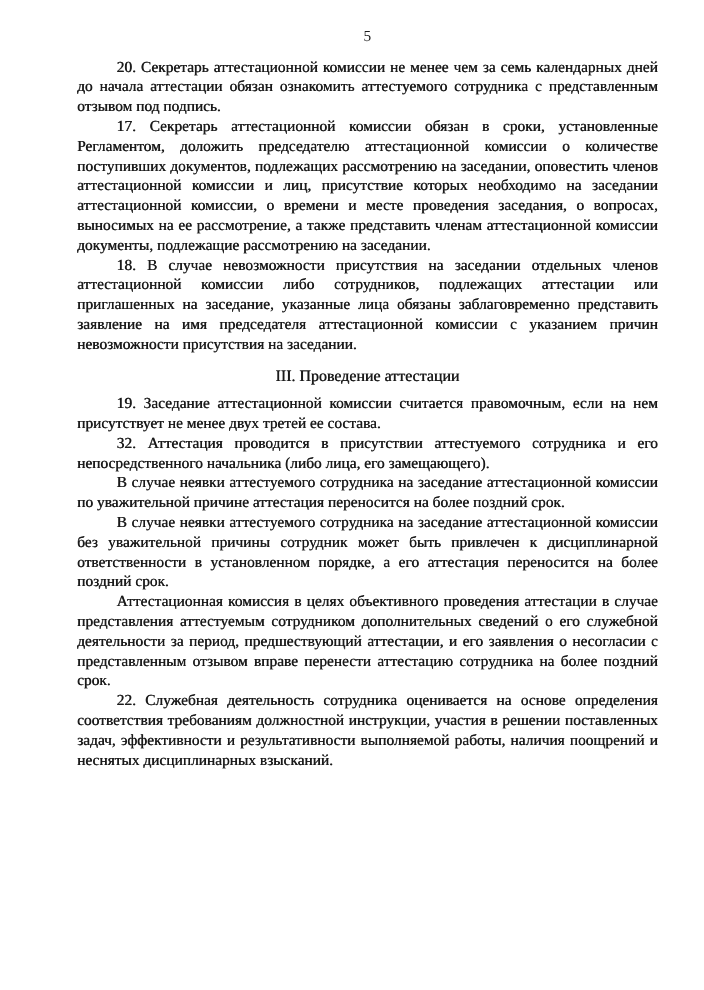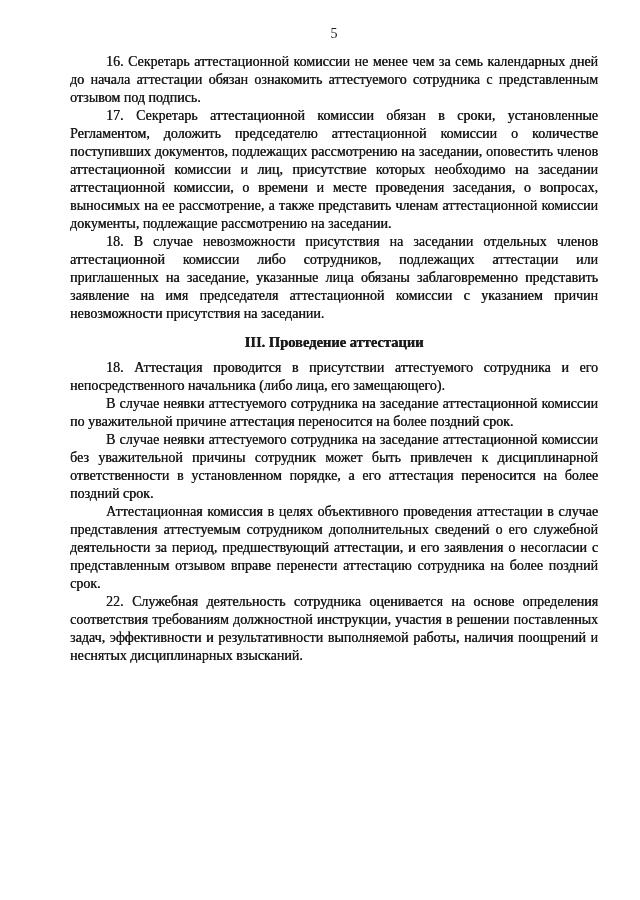--- a/index.html
+++ b/index.html
@@ -28,36 +28,37 @@
     text-shadow:0.35px 0 0 currentColor; 
   }
   .para{
     margin:0;
     text-indent:36px;
   }
   .section-header{
     margin:10px 0 8px 0;
     text-align:center;
     font-size:14.5px;
-    font-weight:bold;
+    font-weight:normal;
     line-height:18px;
   }
 </style>
 </head>
 <body>
 
 <div class="page">
   <div class="page-number">5</div>
 
   <div class="content">
-    <p class="para">16. Секретарь аттестационной комиссии не менее чем за семь календарных дней до начала аттестации обязан ознакомить аттестуемого сотрудника с представленным отзывом под подпись.</p>
+    <p class="para">20. Секретарь аттестационной комиссии не менее чем за семь календарных дней до начала аттестации обязан ознакомить аттестуемого сотрудника с представленным отзывом под подпись.</p>
     <p class="para">17. Секретарь аттестационной комиссии обязан в сроки, установленные Регламентом, доложить председателю аттестационной комиссии о количестве поступивших документов, подлежащих рассмотрению на заседании, оповестить членов аттестационной комиссии и лиц, присутствие которых необходимо на заседании аттестационной комиссии, о времени и месте проведения заседания, о вопросах, выносимых на ее рассмотрение, а также представить членам аттестационной комиссии документы, подлежащие рассмотрению на заседании.</p>
     <p class="para">18. В случае невозможности присутствия на заседании отдельных членов аттестационной комиссии либо сотрудников, подлежащих аттестации или приглашенных на заседание, указанные лица обязаны заблаговременно представить заявление на имя председателя аттестационной комиссии с указанием причин невозможности присутствия на заседании.</p>
 
     <h3 class="section-header">III. Проведение аттестации</h3>
 
-    <p class="para">18. Аттестация проводится в присутствии аттестуемого сотрудника и его непосредственного начальника (либо лица, его замещающего).</p>
+    <p class="para">19. Заседание аттестационной комиссии считается правомочным, если на нем присутствует не менее двух третей ее состава.</p>
+    <p class="para">32. Аттестация проводится в присутствии аттестуемого сотрудника и его непосредственного начальника (либо лица, его замещающего).</p>
     <p class="para">В случае неявки аттестуемого сотрудника на заседание аттестационной комиссии по уважительной причине аттестация переносится на более поздний срок.</p>
     <p class="para">В случае неявки аттестуемого сотрудника на заседание аттестационной комиссии без уважительной причины сотрудник может быть привлечен к дисциплинарной ответственности в установленном порядке, а его аттестация переносится на более поздний срок.</p>
     <p class="para">Аттестационная комиссия в целях объективного проведения аттестации в случае представления аттестуемым сотрудником дополнительных сведений о его служебной деятельности за период, предшествующий аттестации, и его заявления о несогласии с представленным отзывом вправе перенести аттестацию сотрудника на более поздний срок.</p>
     <p class="para">22. Служебная деятельность сотрудника оценивается на основе определения соответствия требованиям должностной инструкции, участия в решении поставленных задач, эффективности и результативности выполняемой работы, наличия поощрений и неснятых дисциплинарных взысканий.</p>
   </div>
 </div>
 
 </body></html>

